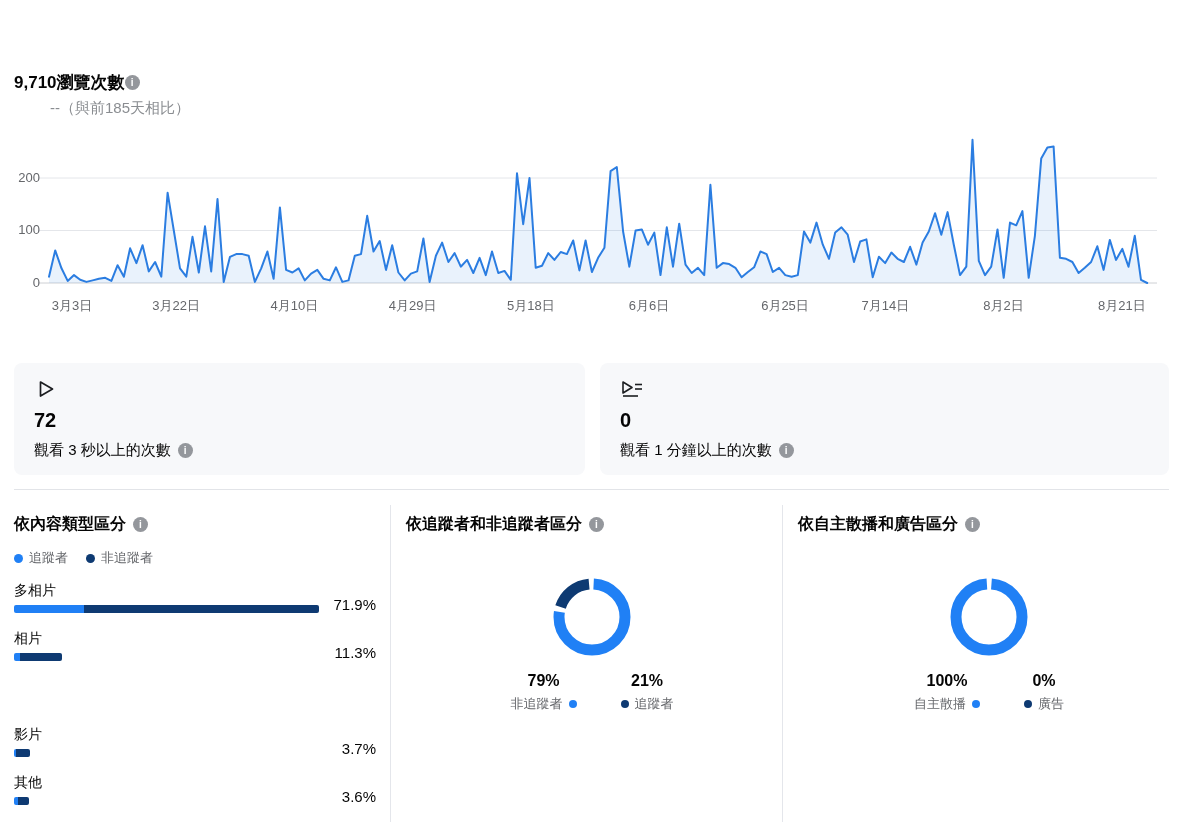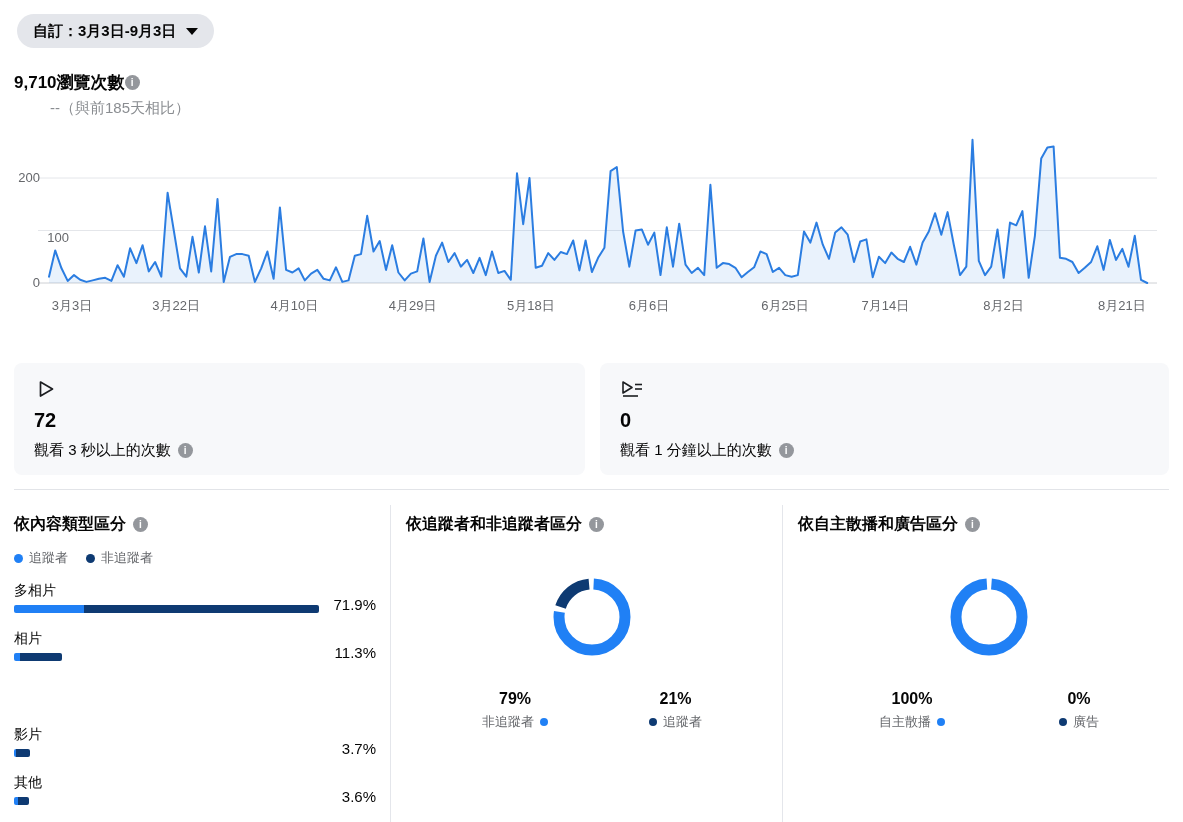--- a/index.html
+++ b/index.html
@@ -47,51 +47,47 @@
   .dot { width:9px; height:9px; border-radius:50%; display:inline-block; flex:0 0 auto; }
   .bars { position:absolute; left:14px; top:580px; width:362px; height:242px; }
   .bar-row { position:absolute; left:0; width:362px; height:48px; }
   .bar-label { position:absolute; left:0; top:2px; font-size:14px; color:#050505; }
   .bar-track { position:absolute; left:0; top:25px; height:8px; border-radius:2px; overflow:hidden; display:flex; }
   .bar-seg { height:8px; }
   .bar-pct { position:absolute; right:0; top:16px; font-size:15px; font-weight:500; color:#050505; }
 
   
   .donut { position:absolute; width:96px; height:96px; cursor:pointer; }
-  .donut-labels { position:absolute; top:690px; width:220px; display:flex; justify-content:space-between; gap:44px; }
+  .donut-labels { position:absolute; top:672px; width:220px; display:flex; justify-content:center; gap:44px; }
   .donut-item { text-align:center; }
   .donut-pct { font-size:16px; font-weight:700; color:#050505; }
   .donut-name { margin-top:5px; font-size:13px; color:#65676b; display:flex; align-items:center; gap:6px; justify-content:center; }
 </style>
 </head>
 <body>
 
 <div class="page">
 
-  <button class="pill">
-    <span>自訂：3月3日-9月3日</span>
-    <span class="caret"></span>
-  </button>
 
   <div class="title-row">
     <span class="title">9,710瀏覽次數</span>
     <span class="info">i</span>
   </div>
   <div class="subtitle">--（與前185天相比）</div>
 
   <div class="chart-area">
     <svg id="line-svg" class="chart-svg" width="1183" height="195">
       <line x1="38" y1="48" x2="1157" y2="48" stroke="#e4e6ea" stroke-width="1"></line>
       <line x1="38" y1="100.5" x2="1157" y2="100.5" stroke="#e4e6ea" stroke-width="1"></line>
       <line x1="38" y1="153" x2="1157" y2="153" stroke="#ced0d4" stroke-width="1"></line>
       <polygon id="area-fill" points="49.0,146.7 55.2,120.4 61.5,138.3 67.7,150.9 74.0,145.1 80.2,149.8 86.4,151.9 92.7,150.4 98.9,148.8 105.2,147.8 111.4,150.9 117.6,135.2 123.9,146.7 130.1,118.3 136.4,133.1 142.6,115.2 148.8,141.4 155.1,132.0 161.3,146.7 167.6,62.7 173.8,100.5 180.0,138.3 186.3,146.7 192.5,106.8 198.8,142.5 205.0,96.3 211.2,141.4 217.5,69.0 223.7,151.9 230.0,126.8 236.2,124.1 242.4,124.1 248.7,125.7 254.9,151.9 261.2,138.3 267.4,121.5 273.6,148.8 279.9,77.4 286.1,139.9 292.4,142.5 298.6,138.3 304.8,150.4 311.1,143.6 317.3,139.9 323.6,148.8 329.8,150.4 336.0,137.3 342.3,151.9 348.5,150.4 354.8,125.7 361.0,124.1 367.2,85.8 373.5,121.5 379.7,111.0 386.0,139.9 392.2,115.2 398.4,142.5 404.7,150.4 410.9,143.6 417.2,141.4 423.4,108.4 429.6,151.9 435.9,125.7 442.1,112.6 448.4,132.0 454.6,123.1 460.8,136.7 467.1,129.9 473.3,143.0 479.6,127.8 485.8,145.1 492.0,121.5 498.3,143.0 504.5,140.9 510.8,149.8 517.0,43.3 523.2,94.2 529.5,48.0 535.7,137.8 542.0,135.7 548.2,123.1 554.4,129.9 560.7,122.0 566.9,124.1 573.2,110.5 579.4,140.4 585.6,110.5 591.9,142.0 598.1,127.8 604.4,117.8 610.6,41.2 616.8,37.0 623.1,101.5 629.3,136.7 635.6,100.5 641.8,99.4 648.0,114.7 654.3,102.6 660.5,145.1 666.8,97.3 673.0,136.7 679.2,93.7 685.5,134.6 691.7,143.0 698.0,137.8 704.2,145.1 710.4,54.8 716.7,137.8 722.9,133.1 729.2,134.1 735.4,137.8 741.6,147.2 747.9,142.0 754.1,137.3 760.4,121.5 766.6,124.1 772.8,142.0 779.1,137.8 785.3,145.1 791.6,146.7 797.8,145.1 804.0,101.5 810.3,112.6 816.5,92.6 822.8,114.7 829.0,128.8 835.2,102.6 841.5,97.3 847.7,104.7 854.0,132.0 860.2,111.5 866.4,109.4 872.7,147.2 878.9,126.8 885.2,133.1 891.4,122.5 897.6,128.8 903.9,132.0 910.1,116.8 916.4,134.6 922.6,112.6 928.8,101.5 935.1,83.2 941.3,104.7 947.6,82.1 953.8,114.7 960.0,145.1 966.3,136.7 972.5,9.7 978.8,130.9 985.0,145.1 991.2,136.7 997.5,99.4 1003.7,147.8 1010.0,92.6 1016.2,95.3 1022.4,81.1 1028.7,147.8 1034.9,105.8 1041.2,28.6 1047.4,17.5 1053.6,16.5 1059.9,127.8 1066.1,128.8 1072.4,132.0 1078.6,143.0 1084.8,137.8 1091.1,132.0 1097.3,116.3 1103.6,139.9 1109.8,109.9 1116.0,129.9 1122.3,118.9 1128.5,136.7 1134.8,105.8 1141.0,149.8 1147.2,153.0 1147.2,153 49,153" fill="rgba(43,125,225,0.10)"></polygon>
       <polyline id="line-path" fill="none" stroke-width="2" stroke-linejoin="round" stroke-linecap="round" points="49.0,146.7 55.2,120.4 61.5,138.3 67.7,150.9 74.0,145.1 80.2,149.8 86.4,151.9 92.7,150.4 98.9,148.8 105.2,147.8 111.4,150.9 117.6,135.2 123.9,146.7 130.1,118.3 136.4,133.1 142.6,115.2 148.8,141.4 155.1,132.0 161.3,146.7 167.6,62.7 173.8,100.5 180.0,138.3 186.3,146.7 192.5,106.8 198.8,142.5 205.0,96.3 211.2,141.4 217.5,69.0 223.7,151.9 230.0,126.8 236.2,124.1 242.4,124.1 248.7,125.7 254.9,151.9 261.2,138.3 267.4,121.5 273.6,148.8 279.9,77.4 286.1,139.9 292.4,142.5 298.6,138.3 304.8,150.4 311.1,143.6 317.3,139.9 323.6,148.8 329.8,150.4 336.0,137.3 342.3,151.9 348.5,150.4 354.8,125.7 361.0,124.1 367.2,85.8 373.5,121.5 379.7,111.0 386.0,139.9 392.2,115.2 398.4,142.5 404.7,150.4 410.9,143.6 417.2,141.4 423.4,108.4 429.6,151.9 435.9,125.7 442.1,112.6 448.4,132.0 454.6,123.1 460.8,136.7 467.1,129.9 473.3,143.0 479.6,127.8 485.8,145.1 492.0,121.5 498.3,143.0 504.5,140.9 510.8,149.8 517.0,43.3 523.2,94.2 529.5,48.0 535.7,137.8 542.0,135.7 548.2,123.1 554.4,129.9 560.7,122.0 566.9,124.1 573.2,110.5 579.4,140.4 585.6,110.5 591.9,142.0 598.1,127.8 604.4,117.8 610.6,41.2 616.8,37.0 623.1,101.5 629.3,136.7 635.6,100.5 641.8,99.4 648.0,114.7 654.3,102.6 660.5,145.1 666.8,97.3 673.0,136.7 679.2,93.7 685.5,134.6 691.7,143.0 698.0,137.8 704.2,145.1 710.4,54.8 716.7,137.8 722.9,133.1 729.2,134.1 735.4,137.8 741.6,147.2 747.9,142.0 754.1,137.3 760.4,121.5 766.6,124.1 772.8,142.0 779.1,137.8 785.3,145.1 791.6,146.7 797.8,145.1 804.0,101.5 810.3,112.6 816.5,92.6 822.8,114.7 829.0,128.8 835.2,102.6 841.5,97.3 847.7,104.7 854.0,132.0 860.2,111.5 866.4,109.4 872.7,147.2 878.9,126.8 885.2,133.1 891.4,122.5 897.6,128.8 903.9,132.0 910.1,116.8 916.4,134.6 922.6,112.6 928.8,101.5 935.1,83.2 941.3,104.7 947.6,82.1 953.8,114.7 960.0,145.1 966.3,136.7 972.5,9.7 978.8,130.9 985.0,145.1 991.2,136.7 997.5,99.4 1003.7,147.8 1010.0,92.6 1016.2,95.3 1022.4,81.1 1028.7,147.8 1034.9,105.8 1041.2,28.6 1047.4,17.5 1053.6,16.5 1059.9,127.8 1066.1,128.8 1072.4,132.0 1078.6,143.0 1084.8,137.8 1091.1,132.0 1097.3,116.3 1103.6,139.9 1109.8,109.9 1116.0,129.9 1122.3,118.9 1128.5,136.7 1134.8,105.8 1141.0,149.8 1147.2,153.0" stroke="#2b7de1"></polyline>
     </svg>
     <div class="ylab" style="left:0; top:39px;">200</div>
-    <div class="ylab" style="left:0; top:99px;margin-left:29px;">100</div>
+    <div class="ylab" style="left:0; top:91px;">100</div>
     <div class="ylab" style="left:0; top:144px;">0</div>
     <div id="xlabels">
         <div class="xlab" style="left: 72px;">3月3日</div>
         <div class="xlab" style="left: 176.2px;">3月22日</div>
         <div class="xlab" style="left: 294.4px;">4月10日</div>
         <div class="xlab" style="left: 412.6px;">4月29日</div>
         <div class="xlab" style="left: 530.8px;">5月18日</div>
         <div class="xlab" style="left: 649px;">6月6日</div>
         <div class="xlab" style="left: 785px;">6月25日</div>
         <div class="xlab" style="left: 885.4px;">7月14日</div>

